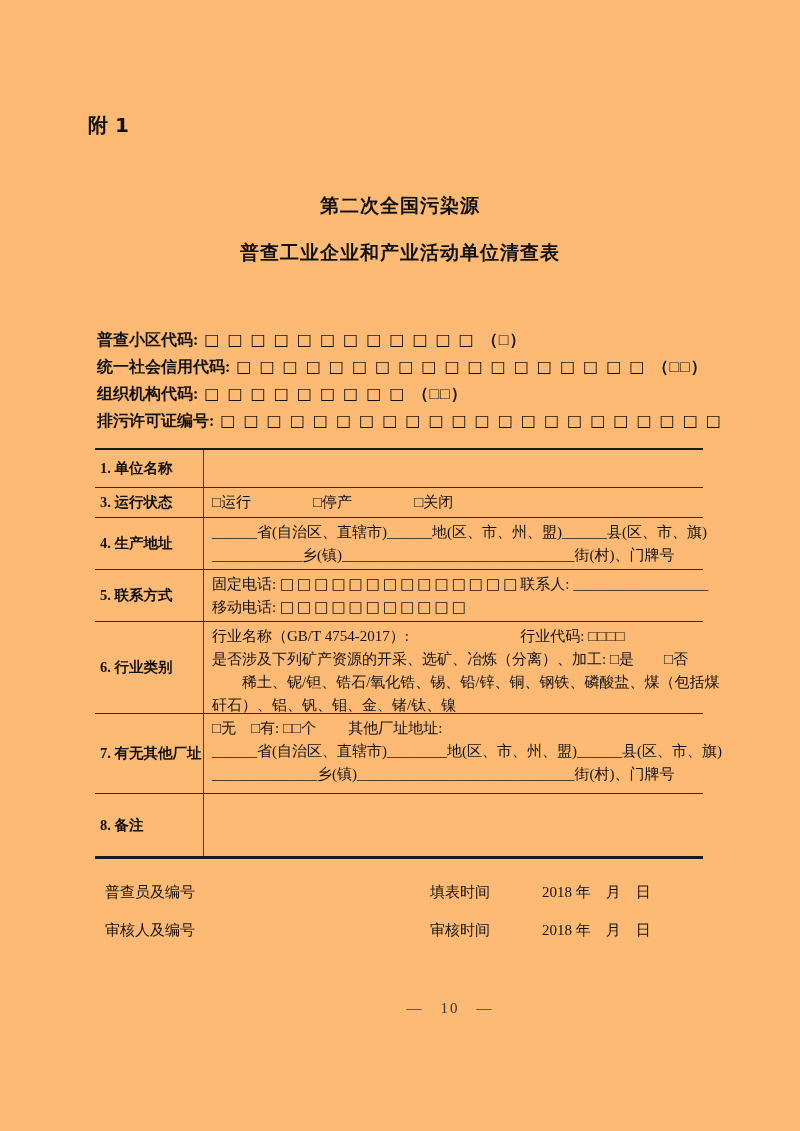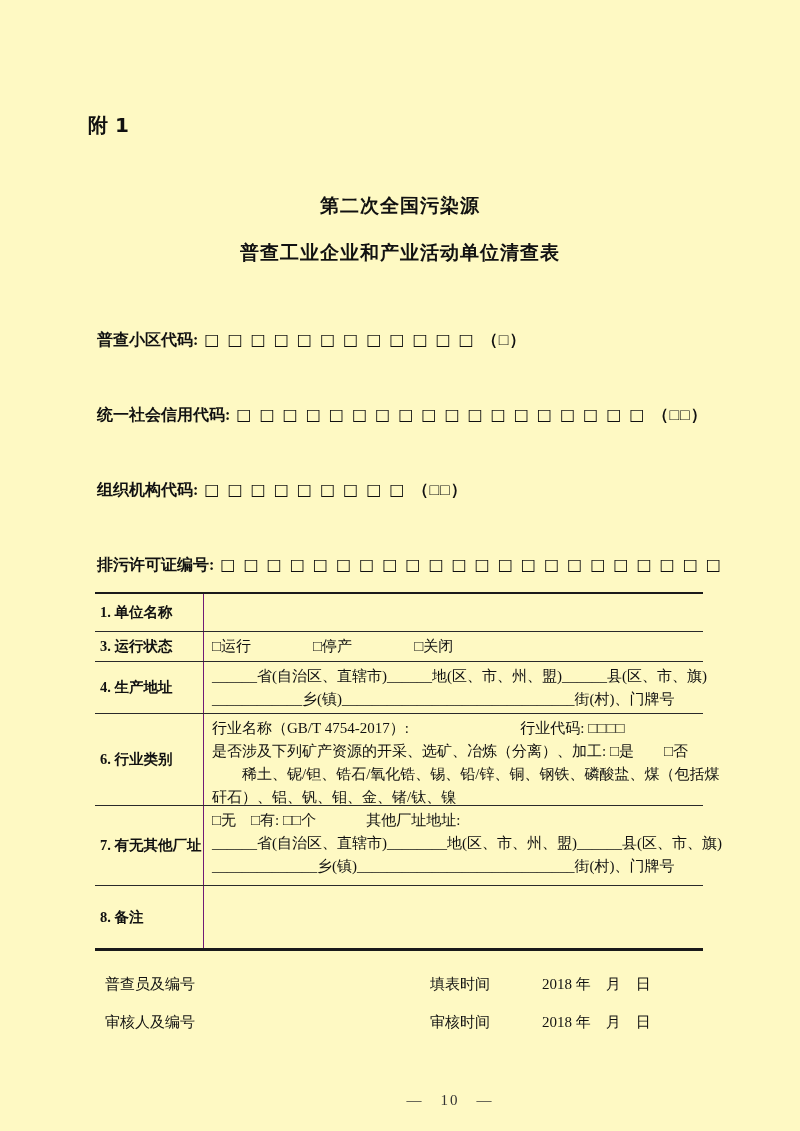--- a/index.html
+++ b/index.html
@@ -1,35 +1,35 @@
 <!DOCTYPE html>
 <html><head>
 <meta charset="utf-8">
 <style>
   html,body { margin:0; padding:0; background:#ffffff; }
   .page {
     position: relative;
     width: 800px; height: 1131px;
-    background: #fef9c3;
+    background: #fdba74;
     color: #111;
     font-family: "Liberation Serif", "DejaVu Serif", serif;
     overflow: hidden;
   }
   .attachment {
     margin: 112px 0 0 88px;
     font-family: "DejaVu Sans", "Liberation Sans", sans-serif;
     font-weight: bold; font-size: 20px; line-height: 26px;
   }
   .title-block { margin-top: 44px; text-align: center; }
   .title-line {
     font-family: "DejaVu Sans", "Liberation Sans", sans-serif;
     font-weight: bold; font-size: 19px; line-height: 47px; letter-spacing: 1px;
   }
   .codes { margin: 50px 0 0 97px; }
-  .code-line { font-size: 16px; font-weight: bold; line-height: 27px; white-space: nowrap; margin-top: 48px; }
+  .code-line { font-size: 16px; font-weight: bold; line-height: 27px; white-space: nowrap; }
   .code-boxes { font-family: "DejaVu Sans", sans-serif; font-weight: normal; letter-spacing: 8px; margin-left: 6px; }
   .code-suffix { font-weight: bold; letter-spacing: 1px; }
 
   .form-table {
     margin: 14px 0 0 95px;
     width: 608px;
     border-top: 2px solid #1a1a1a;
     border-bottom: 3px solid #1a1a1a;
   }
   .t-row { display: flex; border-bottom: 1px solid #2a2a2a; box-sizing: border-box; }
@@ -109,40 +109,47 @@
     </div>
 
     <div class="t-row" style="height:52px">
       <div class="t-label">4. 生产地址</div>
       <div class="t-content">
         <div class="c-line">______省(自治区、直辖市)______地(区、市、州、盟)______县(区、市、旗)</div>
         <div class="c-line">____________乡(镇)_______________________________街(村)、门牌号</div>
       </div>
     </div>
 
+    <div class="t-row" style="height:52px">
+      <div class="t-label">5. 联系方式</div>
+      <div class="t-content">
+        <div class="c-line"><span>固定电话: </span><span class="boxes-tight">□□□□□□□□□□□□□□</span><span>联系人: __________________</span></div>
+        <div class="c-line"><span>移动电话: </span><span class="boxes-tight">□□□□□□□□□□□</span></div>
+      </div>
+    </div>
 
     <div class="t-row" style="height:92px">
       <div class="t-label">6. 行业类别</div>
       <div class="t-content">
         <div class="c-line split">
           <span>行业名称（GB/T 4754-2017）:</span>
           <span style="margin-left:auto; margin-right:95px;">行业代码: □□□□</span>
         </div>
         <div class="c-line">是否涉及下列矿产资源的开采、选矿、冶炼（分离）、加工: □是　　□否</div>
         <div class="c-line">　　稀土、铌/钽、锆石/氧化锆、锡、铅/锌、铜、钢铁、磷酸盐、煤（包括煤</div>
         <div class="c-line">矸石）、铝、钒、钼、金、锗/钛、镍</div>
       </div>
     </div>
 
     <div class="t-row" style="height:80px">
       <div class="t-label">7. 有无其他厂址</div>
       <div class="t-content">
         <div class="c-line split">
           <span>□无　□有: □□个</span>
-          <span style="margin-left:50px;">其他厂址地址:</span>
+          <span style="margin-left:32px;">其他厂址地址:</span>
         </div>
         <div class="c-line">______省(自治区、直辖市)________地(区、市、州、盟)______县(区、市、旗)</div>
         <div class="c-line">______________乡(镇)_____________________________街(村)、门牌号</div>
       </div>
     </div>
 
     <div class="t-row" style="height:62px">
       <div class="t-label">8. 备注</div>
       <div class="t-content"></div>
     </div>

